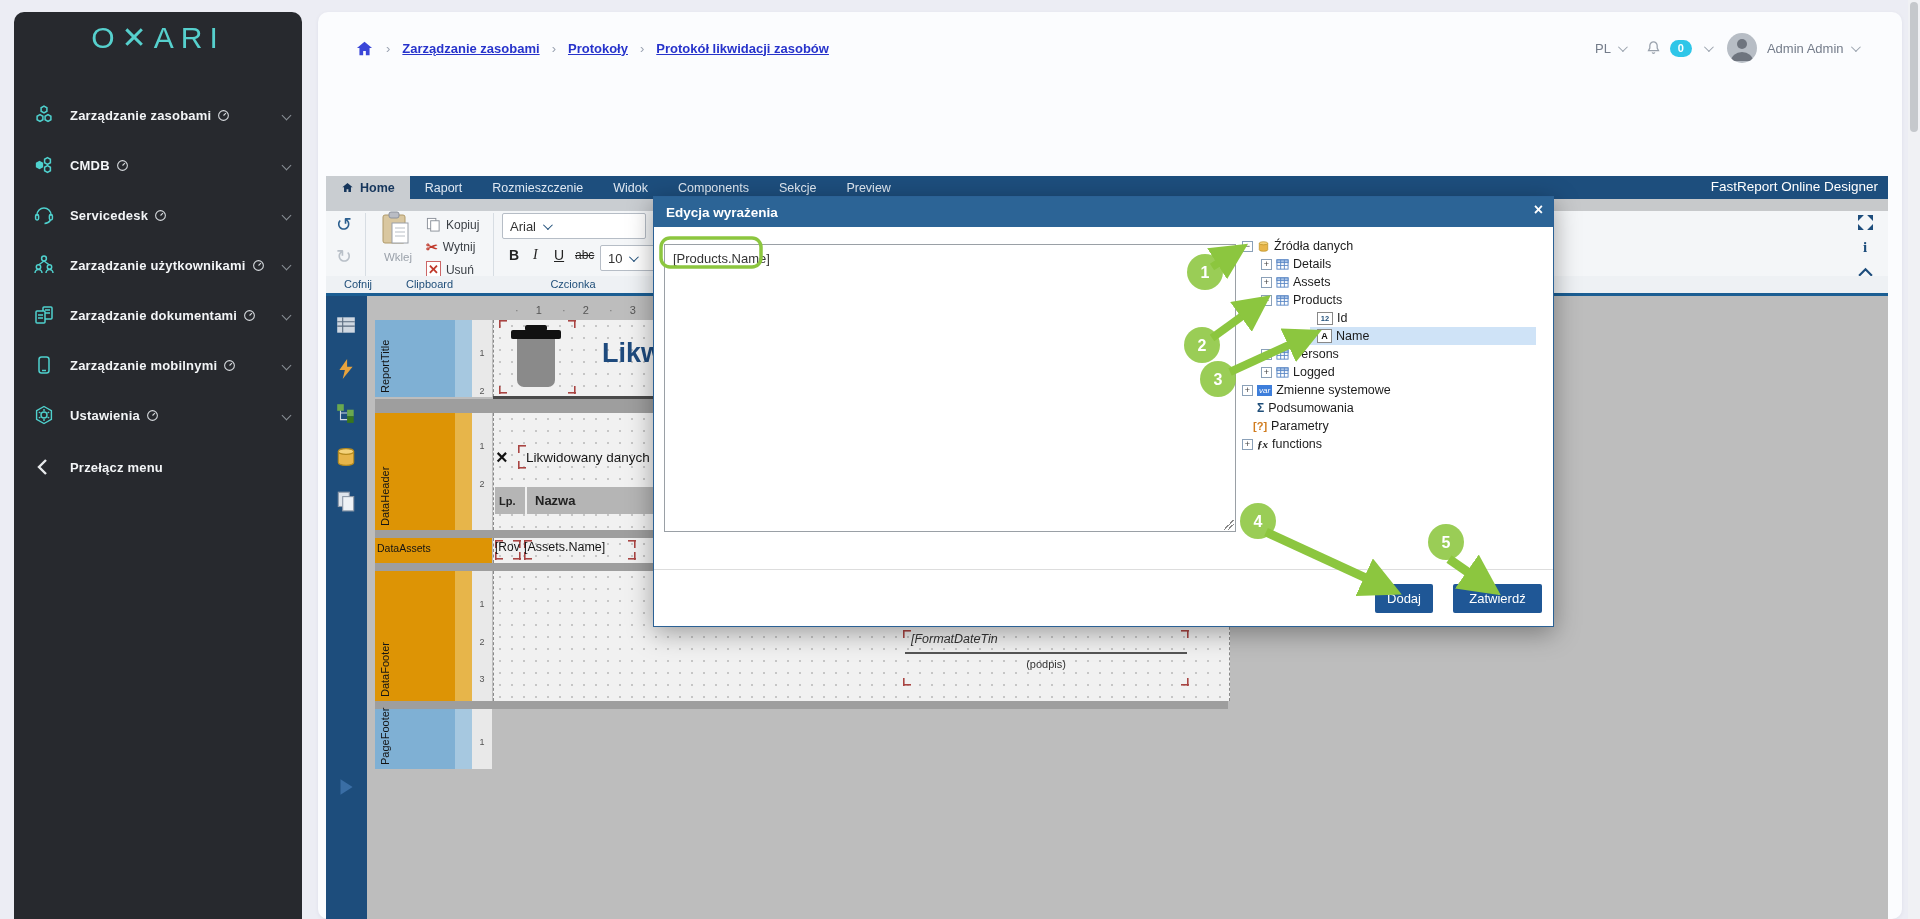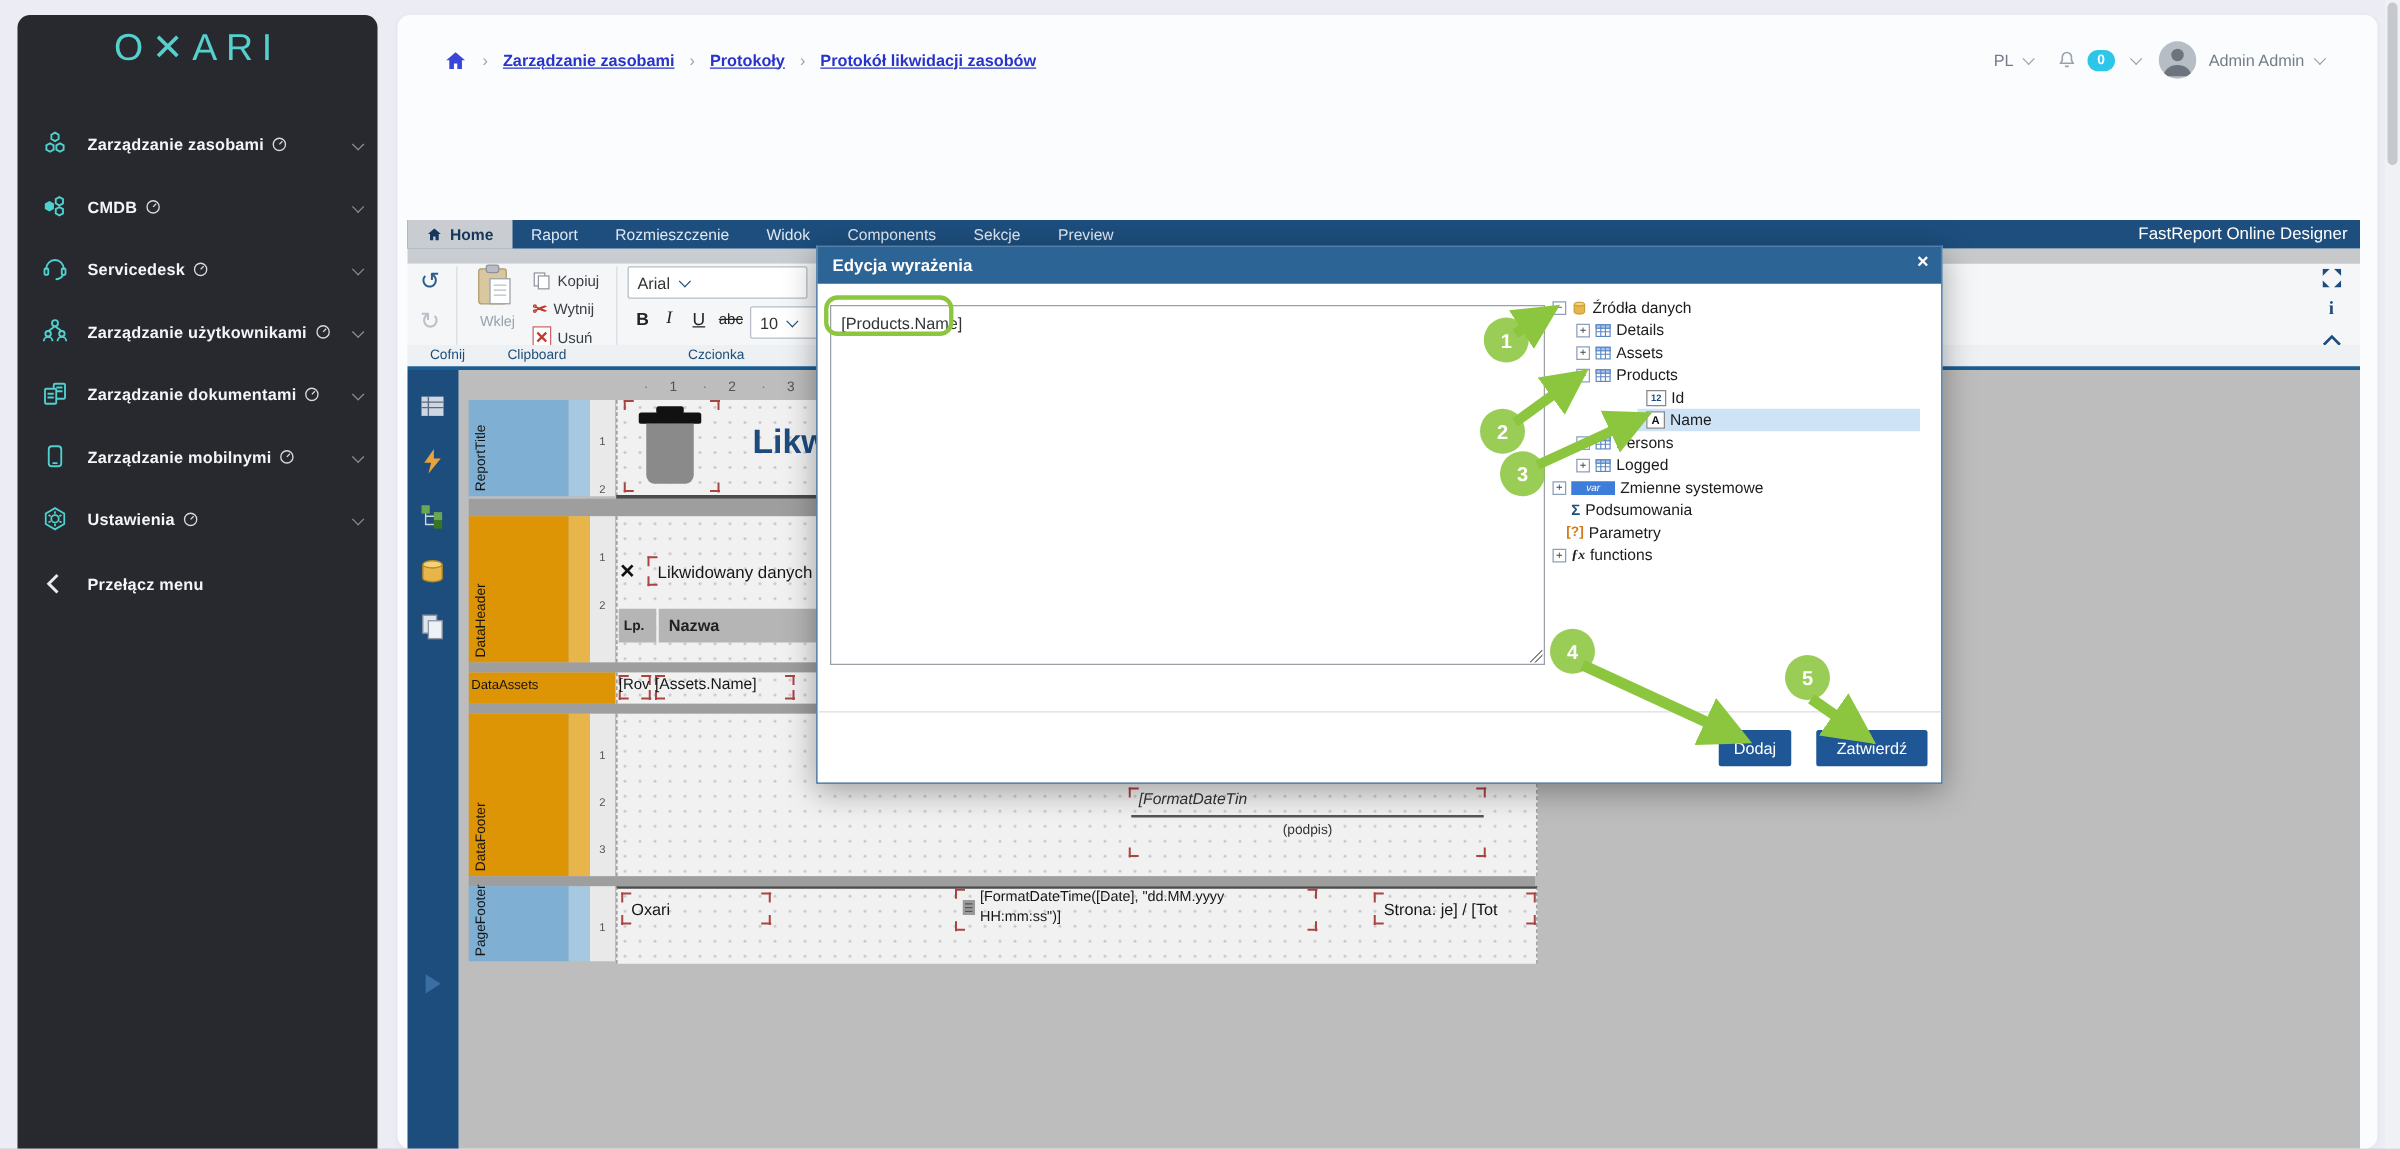--- a/index.html
+++ b/index.html
@@ -428,36 +428,20 @@
   </div>
   <div class="gap" style="top:701px;height:8px"></div>
 
   <div class="band-block" style="top:709px;height:60px;background:#7fb0d4">
     <span class="band-lbl-v">PageFooter</span>
   </div>
   <div class="band-stripe" style="top:709px;height:60px;background:#a6c8e0"></div>
   <div class="band-vruler" style="top:709px;height:60px">
       <span class="vtick">1</span>
     </div>
-  <div class="page" style="top:709px;height:60px;border-top:2px solid #4a4a4a">
-    <div class="abs corners" style="left:3px;top:3px;width:120px;height:26px;display:flex;align-items:center">
-      <span class="doc-txt" style="margin-left:8px">Oxari</span>
-    </div>
-    <div class="abs corners" style="left:270px;top:0px;width:290px;height:34px">
-      <svg class="abs" style="left:6px;top:9px" width="10" height="12" viewBox="0 0 10 12">
-          <rect x="0" y="0" width="10" height="12" fill="#9a9a9a"></rect>
-          <path d="M2 3 h6 M2 6 h6 M2 9 h6" stroke="#555"></path>
-        </svg>
-      <span class="abs" style="left:20px;top:1px;font-size:11.5px;color:#161616;white-space:nowrap">[FormatDateTime([Date], "dd.MM.yyyy</span>
-      <span class="abs" style="left:20px;top:17px;font-size:11.5px;color:#161616;white-space:nowrap">HH:mm:ss")]</span>
-    </div>
-    <div class="abs corners" style="left:605px;top:3px;width:130px;height:26px;display:flex;align-items:center;overflow:hidden">
-      <span class="doc-txt" style="margin-left:8px">Strona: je] / [Tot</span>
-    </div>
-  </div>
 
   <div id="modal" class="abs">
     <div id="modal-head">
       <span id="modal-title">Edycja wyrażenia</span>
       <span id="modal-close">×</span>
     </div>
     <div id="expr-box">
       <span>[Products.Name]</span>
     </div>
     <div id="expr-resize"></div>
@@ -532,21 +516,21 @@
             <svg width="13" height="13" viewBox="0 0 14 14">
               <rect x="1" y="2" width="12" height="10" fill="#fff" stroke="#5a87c5"></rect>
               <rect x="1" y="2" width="12" height="3" fill="#a9c4e8" stroke="#5a87c5"></rect>
               <path d="M5 2 v10 M9 2 v10 M1 8 h12" stroke="#5a87c5"></path>
             </svg>
           </span>
         <span>Logged</span>
       </div>
       <div class="trow">
         <span class="texp">+</span>
-        <span class="ticon" style="background:#3d7edb;color:#fff;font-size:8px;font-style:italic;padding:1px 12px;line-height:9px">var</span>
+        <span class="ticon" style="background:#3d7edb;color:#fff;font-size:8px;font-style:italic;padding:1px 2px;line-height:9px">var</span>
         <span>Zmienne systemowe</span>
       </div>
       <div class="trow" style="padding-left:15px">
         <span class="ticon" style="color:#1f4e79;font-weight:700;font-size:12px">Σ</span>
         <span>Podsumowania</span>
       </div>
       <div class="trow" style="padding-left:11px">
         <span class="ticon" style="color:#d07b1e;font-weight:700;font-size:11px">[?]</span>
         <span>Parametry</span>
       </div>

